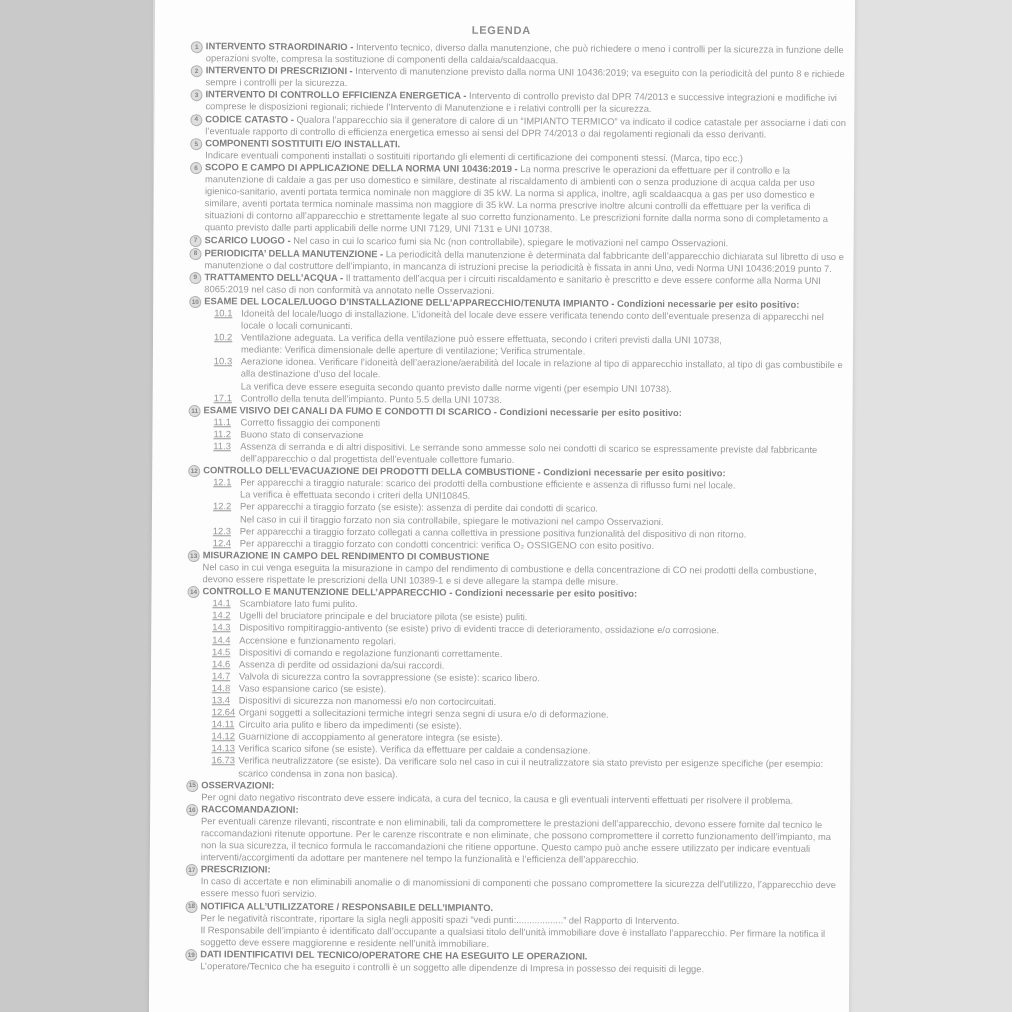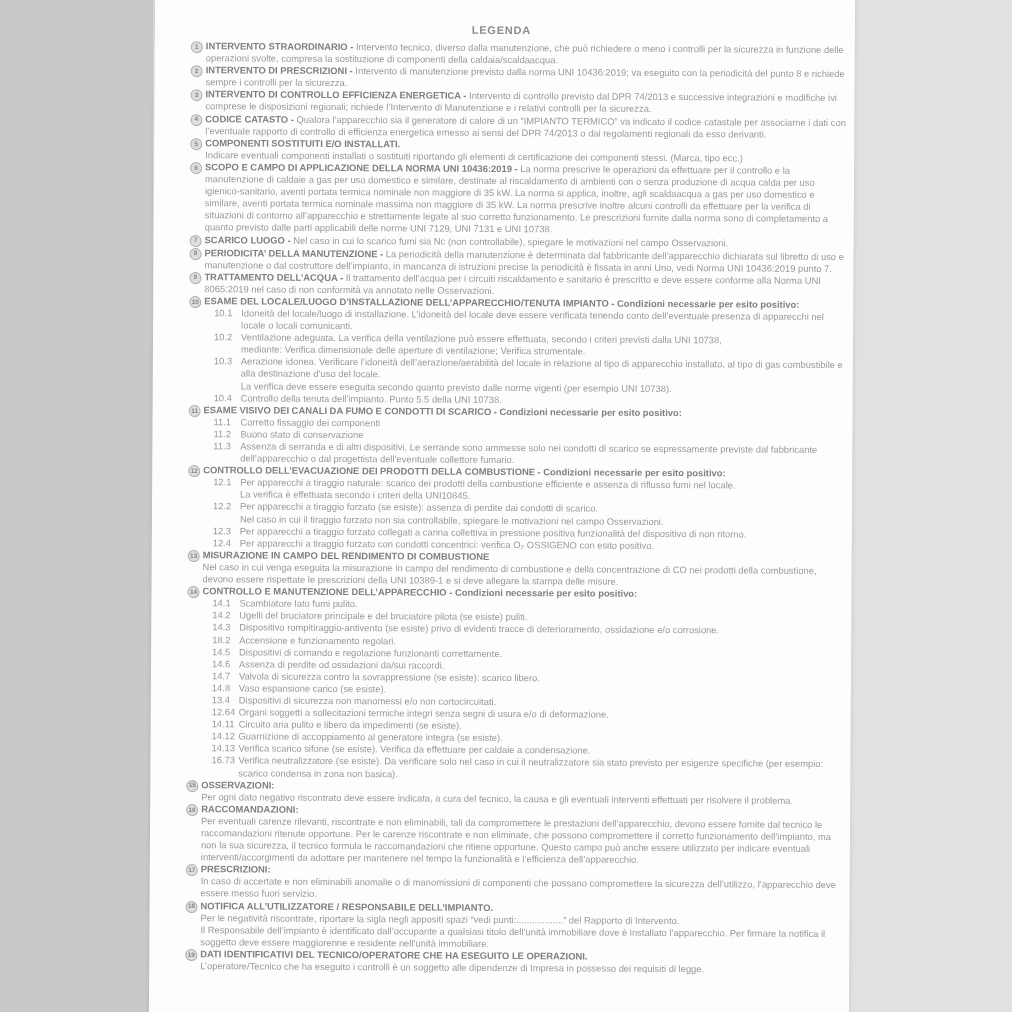--- a/index.html
+++ b/index.html
@@ -23,21 +23,21 @@
   .item{display:flex;align-items:flex-start;}
   .badge{
     flex:0 0 auto;display:inline-flex;align-items:center;justify-content:center;
     width:10px;height:10px;margin:1px 3px 0 36px;
     border:1px solid #aeaeae;border-radius:50%;background:#dedede;
     font-size:6.4px;font-weight:bold;color:#878787;line-height:1;
   }
   .body{flex:1;min-width:0;}
   .lead b{font-weight:bold;color:#7f7f7f;}
   .sub{display:flex;align-items:flex-start;}
-  .subnum{flex:0 0 27px;margin-left:10px;}
+  .subnum{flex:0 0 27px;margin-left:10px;text-decoration:underline;}
   .subbody{flex:1;min-width:0;}
 </style>
 </head>
 <body>
 
 <div class="sheet">
   <h1 class="doc-title">LEGENDA</h1>
   <div class="legend" id="legend">
       <div class="item">
         <span class="badge">1</span>
@@ -112,21 +112,21 @@
             </div>
           </div>
           <div class="sub">
             <span class="subnum">10.3</span>
             <div class="subbody">
               <p>Aerazione idonea.  Verificare l’idoneità dell’aerazione/aerabilità del locale in relazione al tipo di apparecchio installato, al tipo di gas combustibile e alla destinazione d’uso del locale.</p>
               <p>La verifica deve essere eseguita secondo quanto previsto dalle norme vigenti (per esempio UNI 10738).</p>
             </div>
           </div>
           <div class="sub">
-            <span class="subnum">10.4</span>
+            <span class="subnum">17.1</span>
             <div class="subbody">
               <p>Controllo della tenuta dell’impianto.  Punto 5.5 della UNI 10738.</p>
             </div>
           </div>
         </div>
       </div>
       <div class="item">
         <span class="badge">11</span>
         <div class="body">
           <p class="lead"><b>ESAME VISIVO DEI CANALI DA FUMO E CONDOTTI DI SCARICO  - Condizioni necessarie per esito positivo:</b></p>
@@ -205,21 +205,21 @@
               <p>Ugelli del bruciatore principale e del bruciatore pilota (se esiste) puliti.</p>
             </div>
           </div>
           <div class="sub">
             <span class="subnum">14.3</span>
             <div class="subbody">
               <p>Dispositivo rompitiraggio-antivento (se esiste) privo di evidenti tracce di deterioramento, ossidazione e/o corrosione.</p>
             </div>
           </div>
           <div class="sub">
-            <span class="subnum">18.2</span>
+            <span class="subnum">14.4</span>
             <div class="subbody">
               <p>Accensione e funzionamento regolari.</p>
             </div>
           </div>
           <div class="sub">
             <span class="subnum">14.5</span>
             <div class="subbody">
               <p>Dispositivi di comando e regolazione funzionanti correttamente.</p>
             </div>
           </div>

